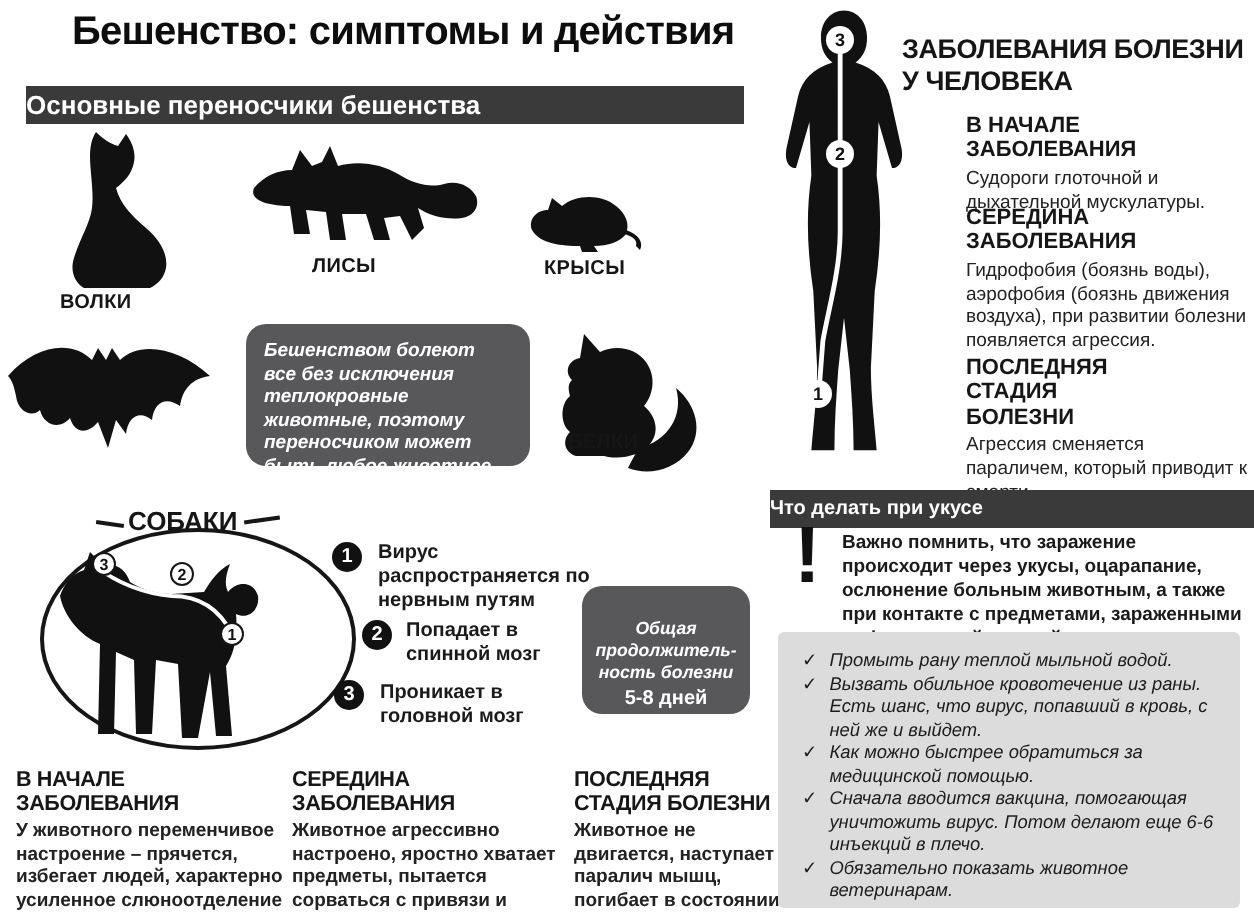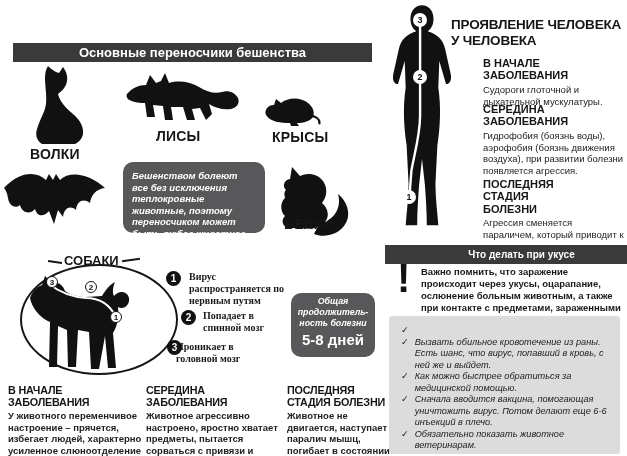--- a/index.html
+++ b/index.html
@@ -1,59 +1,60 @@
 <!DOCTYPE html>
 <html><head>
 <meta charset="utf-8">
 <style>
   html,body{margin:0;padding:0;}
   body{font-family:"Liberation Sans","DejaVu Sans",sans-serif;background:#888;}
   .poster{position:relative;width:627px;height:456px;background:#fff;overflow:hidden;color:#161616;}
   .abs{position:absolute;}
   .title{left:36px;top:5px;font-size:20px;font-weight:700;letter-spacing:-0.4px;color:#0d0d0d;}
-  .bar{background:#3a3a3a;color:#fff;font-weight:700;text-align:center;}
+  .bar{background:#3a3a3a;color:#fff;font-weight:700;}
   .carriers-bar{left:13px;top:43px;width:359px;height:19px;font-size:13px;line-height:19px;}
   .bite-bar{left:385px;top:245px;width:273px;height:19px;font-size:10px;line-height:19px;}
-  .animal-label{font-size:14px;font-weight:700;letter-spacing:0.2px;}
+  .animal-label{font-size:10px;font-weight:700;letter-spacing:0.2px;}
   .silhouette{display:block;}
   .silhouette path{fill:#111;}
   .note-box{left:123px;top:162px;width:142px;height:71px;background:#58585a;border-radius:10px;
     color:#fff;font-size:9.5px;font-style:italic;font-weight:700;line-height:1.22;padding:8px 9px;box-sizing:border-box;}
   .dogs-label{left:64px;top:253px;font-size:13px;font-weight:700;}
   .conn{height:0;border-top:2px solid #161616;}
   .ellipse{left:20px;top:264px;width:158px;height:111px;border:2px solid #161616;border-radius:50%;box-sizing:border-box;}
   .path-marker{width:12px;height:12px;border-radius:50%;background:#fff;border:1px solid #161616;
     font-size:8px;font-weight:700;text-align:center;line-height:12px;color:#111;box-sizing:border-box;}
   .step-circle{width:15px;height:15px;border-radius:50%;background:#111;color:#fff;
     font-size:10px;font-weight:700;text-align:center;line-height:15px;}
-  .step-text{font-size:10px;font-weight:700;line-height:1.18;color:#1a1a1a;font-family:Liberation Serif, serif;}
+  .step-text{font-size:10px;font-weight:700;line-height:1.18;color:#1a1a1a;}
   .duration-box{left:291px;top:293px;width:84px;height:64px;background:#58585a;border-radius:10px;
-    color:#fff;text-align:center;padding-top:3px;box-sizing:border-box;}
+    color:#fff;text-align:center;padding-top:16px;box-sizing:border-box;}
   .duration-box .dline{font-size:8.8px;font-style:italic;font-weight:700;line-height:1.25;display:block;}
-  .duration-box .dvalue{font-size:15px;font-weight:700;display:block;margin-top:2px;}
+  .duration-box .dvalue{font-size:10px;font-weight:700;display:block;margin-top:2px;}
   .stage-col .st-title{font-size:10.8px;font-weight:700;line-height:1.12;letter-spacing:-0.2px;}
   .stage-col .st-text{font-size:9.5px;font-weight:700;line-height:1.22;margin-top:2px;color:#222;}
   .human-marker{width:14px;height:14px;border-radius:50%;background:#fff;
     font-size:9px;font-weight:700;text-align:center;line-height:14px;color:#111;}
   .human-title{left:451px;top:17px;width:172px;font-size:13.5px;font-weight:700;line-height:1.15;letter-spacing:-0.2px;}
   .h-stage{left:483px;width:142px;}
   .h-stage .st-title{font-size:11px;font-weight:700;line-height:1.12;}
   .h-stage .st-text{font-size:9.5px;font-weight:400;line-height:1.25;margin-top:2px;color:#222;}
   .warn-mark{left:397px;top:258px;font-size:40px;font-weight:700;line-height:1;color:#111;}
   .warn-text{left:421px;top:266px;width:201px;font-size:9.5px;font-weight:700;line-height:1.25;color:#1a1a1a;}
   .checklist{left:389px;top:316px;width:231px;height:138px;background:#dcdcdc;border-radius:3px;
     box-sizing:border-box;padding:9px 10px 7px 12px;display:flex;flex-direction:column;justify-content:space-between;}
   .check-item{display:flex;align-items:flex-start;font-size:9.2px;font-style:italic;line-height:1.25;color:#1c1c1c;}
   .check-mark{font-weight:700;margin-right:6px;font-style:normal;}
 </style>
 </head>
 <body>
 
 <div class="poster">
 
+  <div class="abs title">Бешенство: симптомы и действия</div>
 
   <div class="abs bar carriers-bar">Основные переносчики бешенства</div>
 
   <svg class="abs silhouette" style="left:28px;top:64px" width="62" height="82" viewBox="0 0 62 82">
     <path d="M20,2 C23,5 27,8 31,9 L35,3 C38,7 40,12 39,17 C38,23 34,27 30,30 C32,38 38,44 45,50 C52,56 56,63 55,70 C54,75 51,78 47,80 L14,80 C9,77 7,71 9,65 C12,55 17,48 18,40 C19,32 17,22 17,14 C17,9 18,5 20,2 Z"></path>
   </svg>
   <div class="abs animal-label" style="left:30px;top:146px">ВОЛКИ</div>
 
   <svg class="abs silhouette" style="left:125px;top:70px" width="115" height="52" viewBox="0 0 115 52">
     <path d="M2,24 C7,18 14,15 21,15 L25,5 L31,13 L36,11 L40,3 L44,13 C54,10 66,12 74,17 C82,22 90,24 97,22 C104,20 110,23 113,28 C115,33 112,38 106,39 C98,40 90,38 84,34 L87,44 L81,50 L75,38 L67,39 L70,50 L62,50 L58,37 L46,37 L48,50 L40,50 L38,36 L28,35 L30,47 L22,47 L20,33 C12,33 -1,31 2,24 Z"></path>
@@ -88,21 +89,21 @@
   </svg>
   <div class="abs path-marker" style="left:46px;top:276px">3</div>
   <div class="abs path-marker" style="left:85px;top:281px">2</div>
   <div class="abs path-marker" style="left:110px;top:311px">1</div>
 
   <div class="abs step-circle" style="left:166px;top:271px">1</div>
   <div class="abs step-text" style="left:189px;top:271px;width:106px">Вирус распространяется по нервным путям</div>
   <div class="abs step-circle" style="left:181px;top:310px">2</div>
   <div class="abs step-text" style="left:203px;top:310px;width:90px">Попадает в спинной мозг</div>
   <div class="abs step-circle" style="left:167px;top:340px">3</div>
-  <div class="abs step-text" style="left:176px;top:341px;width:95px">Проникает в головной мозг</div>
+  <div class="abs step-text" style="left:190px;top:341px;width:95px">Проникает в головной мозг</div>
 
   <div class="abs duration-box">
     <span class="dline">Общая</span>
     <span class="dline">продолжитель-</span>
     <span class="dline">ность болезни</span>
     <span class="dvalue">5-8 дней</span>
   </div>
 
   <div class="abs stage-col" style="left:8px;top:384px;width:135px">
     <div class="st-title">В НАЧАЛЕ ЗАБОЛЕВАНИЯ</div>
@@ -118,21 +119,21 @@
   </div>
 
   <svg class="abs silhouette" style="left:374px;top:4px" width="96" height="233" viewBox="0 0 100 240">
     <path d="M50,0 C57,0 62,6 62,14 C62,20 60,24 56,27 C66,30 72,36 74,45 L80,72 C81,78 79,82 75,82 L68,58 L67,86 C70,106 69,126 66,146 L64,186 C64,201 66,216 67,229 L55,229 C55,215 54,201 53,187 L50,160 L47,187 C46,201 45,215 45,229 L33,229 C34,216 36,201 36,186 L34,146 C31,126 30,106 33,86 L32,58 L25,82 C21,82 19,78 20,72 L26,45 C28,36 34,30 44,27 C40,24 38,20 38,14 C38,6 43,0 50,0 Z"></path>
     <path d="M48,16 L48,115 C48,135 42,155 39,172 L37,198" fill="none" stroke="#fff" stroke-width="2.5"></path>
   </svg>
   <div class="abs human-marker" style="left:413px;top:13px">3</div>
   <div class="abs human-marker" style="left:413px;top:70px">2</div>
   <div class="abs human-marker" style="left:402px;top:190px">1</div>
 
-  <div class="abs human-title">ПРОЯВЛЕНИЕ ЧЕЛОВЕКА У ЧЕЛОВЕКА</div>
+  <div class="abs human-title">ЗАБОЛЕВАНИЯ БОЛЕЗНИ У ЧЕЛОВЕКА</div>
 
   <div class="abs h-stage" style="top:57px">
     <div class="st-title">В НАЧАЛЕ ЗАБОЛЕВАНИЯ</div>
     <div class="st-text" style="width:120px">Судороги глоточной и дыхательной мускулатуры.</div>
   </div>
   <div class="abs h-stage" style="top:103px">
     <div class="st-title" style="width:92px">СЕРЕДИНА ЗАБОЛЕВАНИЯ</div>
     <div class="st-text">Гидрофобия (боязнь воды), аэрофобия (боязнь движения воздуха), при развитии болезни появляется агрессия.</div>
   </div>
   <div class="abs h-stage" style="top:178px">
@@ -140,20 +141,21 @@
     <div class="st-text">Агрессия сменяется параличем, который приводит к смерти.</div>
   </div>
 
   <div class="abs bar bite-bar">Что делать при укусе</div>
   <div class="abs warn-mark">!</div>
   <div class="abs warn-text">Важно помнить, что заражение происходит через укусы, оцарапание, ослюнение больным животным, а также при контакте с предметами, зараженными инфекционной слюной.</div>
 
   <div class="abs checklist">
     <div class="check-item">
       <span class="check-mark">✓</span>
+      <span>Промыть рану теплой мыльной водой.</span>
     </div>
     <div class="check-item">
       <span class="check-mark">✓</span>
       <span>Вызвать обильное кровотечение из раны. Есть шанс, что вирус, попавший в кровь, с ней же и выйдет.</span>
     </div>
     <div class="check-item">
       <span class="check-mark">✓</span>
       <span>Как можно быстрее обратиться за медицинской помощью.</span>
     </div>
     <div class="check-item">

